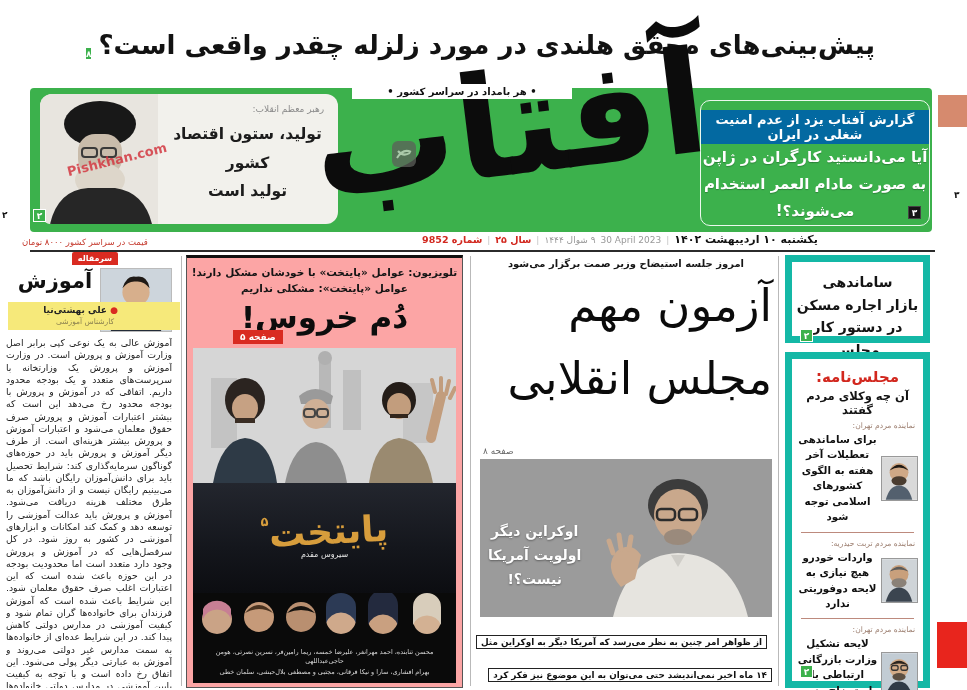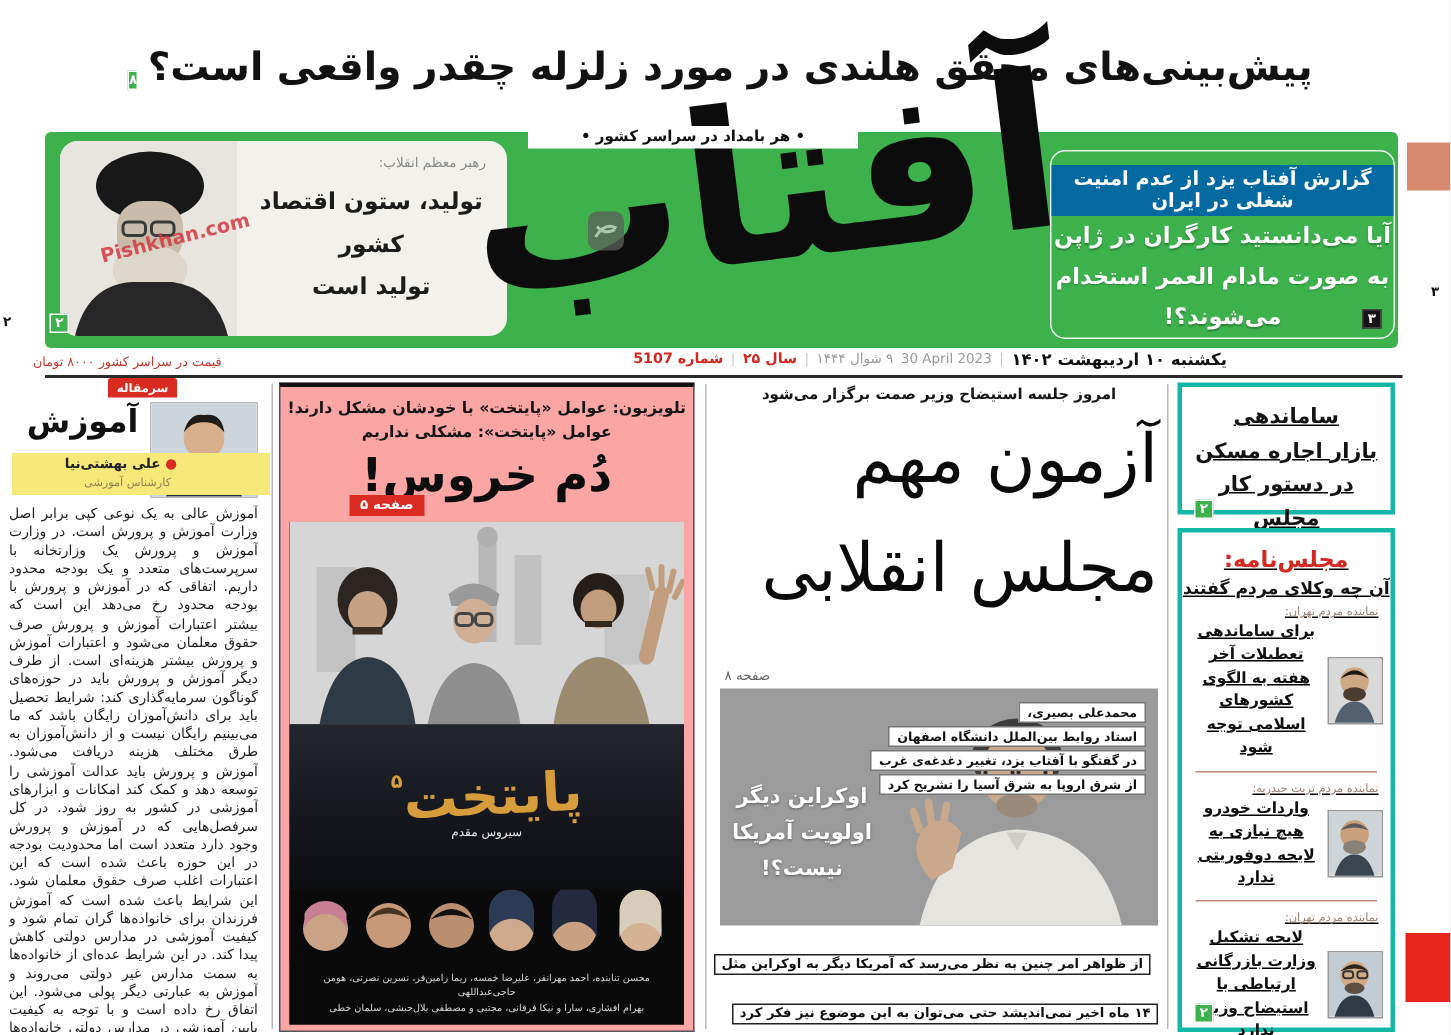--- a/index.html
+++ b/index.html
@@ -93,21 +93,21 @@
   #ukr-photo{position:absolute;right:4px;bottom:0;width:185px;height:150px;}
   #ukr-kickers{position:absolute;top:9px;right:8px;display:flex;flex-direction:column;align-items:flex-start;gap:2px;z-index:2;}
   .ukr-kick{background:#fff;color:#111;font-size:8.4px;font-weight:bold;padding:1px 5px;border:1px solid #777;}
   #ukr-headline{position:absolute;left:8px;top:60px;text-align:center;color:#fff;font-size:14px;
     font-weight:bold;line-height:1.72;text-shadow:0 1px 2px rgba(0,0,0,.4);z-index:2;}
   #ukr-caption{left:480px;top:624px;width:292px;text-align:right;line-height:2.05;}
   #ukr-caption span{background:#fff;border:1px solid #222;padding:1px 4px;font-size:8.8px;font-weight:bold;
     color:#111;-webkit-box-decoration-break:clone;box-decoration-break:clone;}
 
   
-  .rbox{border:3px solid #14b8a6;box-sizing:border-box;background:#fff;text-decoration:underline;}
+  .rbox{border:7px solid #14b8a6;box-sizing:border-box;background:#fff;}
   #housing-box{left:785px;top:255px;width:145px;height:88px;text-align:center;}
   .housing-line{font-size:14px;font-weight:bold;color:#141414;line-height:1.62;}
   #housing-box .pad{padding-top:9px;}
   #housing-badge{position:absolute;left:8px;bottom:-6px;}
   #majles-box{left:785px;top:352px;width:145px;height:336px;}
   #majles-h-red{color:#d2281f;font-size:15px;font-weight:bold;text-align:center;margin-top:9px;}
   #majles-h-black{color:#141414;font-size:11.5px;font-weight:bold;text-align:center;margin-top:3px;}
   .m-item{padding:4px 5px 5px;}
   .m-kick{font-size:7.6px;color:#9b7d6e;text-align:right;padding-right:3px;margin-bottom:2px;}
   .m-row{display:flex;flex-direction:row;align-items:center;gap:3px;}
@@ -168,21 +168,21 @@
   </div>
 
   <div class="abs" id="dateline">
     <span id="date-fa">یکشنبه ۱۰ اردیبهشت ۱۴۰۲</span>
     <span class="sep">|</span>
     <span style="direction:ltr;">30 April 2023</span>
     <span>۹ شوال ۱۴۴۴</span>
     <span class="sep">|</span>
     <span class="date-red">سال ۲۵</span>
     <span class="sep">|</span>
-    <span class="date-red">شماره 5107</span>
+    <span class="date-red">شماره 9852</span>
   </div>
   <div class="abs" id="price">قیمت در سراسر کشور ۸۰۰۰ تومان</div>
   <div class="abs" id="main-rule"></div>
 
   <div class="abs vline" style="left:181px;"></div>
   <div class="abs vline" style="left:470px;"></div>
   <div class="abs vline" style="left:778px;"></div>
 
   <div class="abs" id="edit-tab">سرمقاله</div>
   <div class="abs" id="edit-title">
@@ -274,26 +274,20 @@
       <ellipse cx="95" cy="38" rx="30" ry="26" fill="#3c3c3c"></ellipse>
       <ellipse cx="95" cy="48" rx="24" ry="26" fill="#c9a88c"></ellipse>
       <rect x="74" y="42" width="18" height="11" rx="4" fill="none" stroke="#2c2c2c" stroke-width="2.5"></rect>
       <rect x="96" y="42" width="18" height="11" rx="4" fill="none" stroke="#2c2c2c" stroke-width="2.5"></rect>
       <ellipse cx="95" cy="70" rx="14" ry="8" fill="#9a8a7c"></ellipse>
       <path d="M30 150 Q45 88 95 86 Q150 88 165 150 Z" fill="#e6e4df"></path>
       <path d="M88 88 L95 100 L102 88 Z" fill="#cfcdc8"></path>
       <path d="M38 120 Q20 100 34 84 Q48 74 58 88 L52 112 Z" fill="#c9a88c"></path>
       <path d="M30 86 l-4 -12 M38 82 l-2 -14 M46 82 l2 -12" stroke="#c9a88c" stroke-width="5" stroke-linecap="round"></path>
     </svg>
-    <div id="ukr-kickers">
-      <span class="ukr-kick">محمدعلی بصیری،</span>
-      <span class="ukr-kick">استاد روابط بین‌الملل دانشگاه اصفهان</span>
-      <span class="ukr-kick">در گفتگو با آفتاب یزد، تغییر دغدغه‌ی غرب</span>
-      <span class="ukr-kick">از شرق اروپا به شرق آسیا را تشریح کرد</span>
-    </div>
     <div id="ukr-headline">
       <div>اوکراین دیگر</div>
       <div>اولویت آمریکا</div>
       <div>نیست؟!</div>
     </div>
   </div>
   <div class="abs" id="ukr-caption">
     <span>از ظواهر امر چنین به نظر می‌رسد که آمریکا دیگر به اوکراین مثل ۱۴ ماه اخیر نمی‌اندیشد حتی می‌توان به این موضوع نیز فکر کرد که جنگ روسیه علیه اوکراین دیگر یک اولویت برای کاخ سفید به شمار نمی‌آید!</span>
   </div>
 

